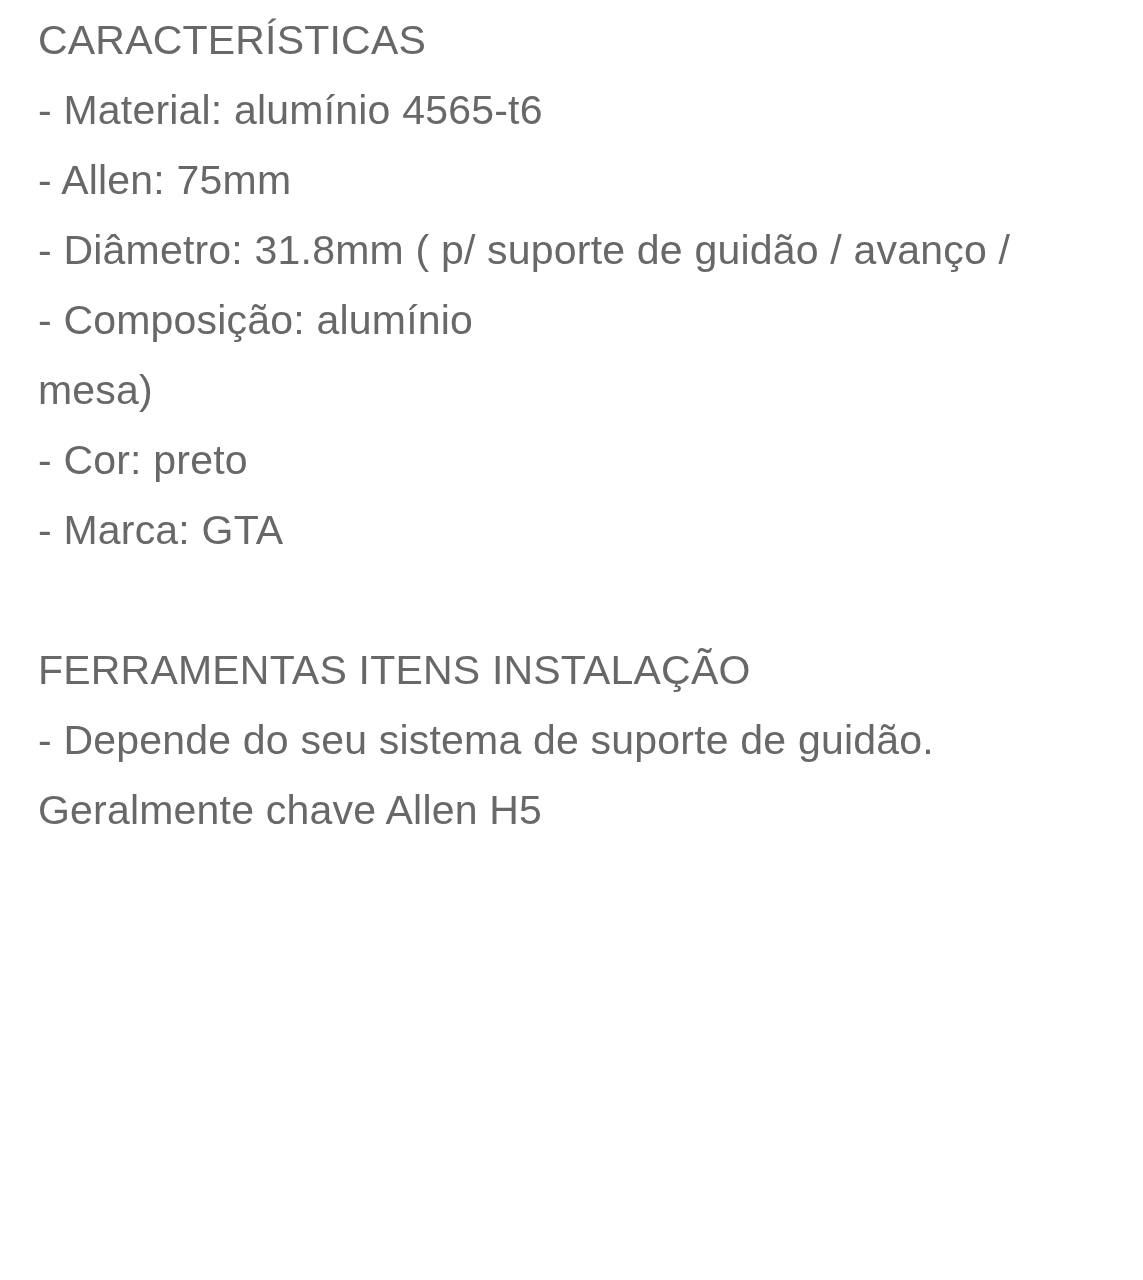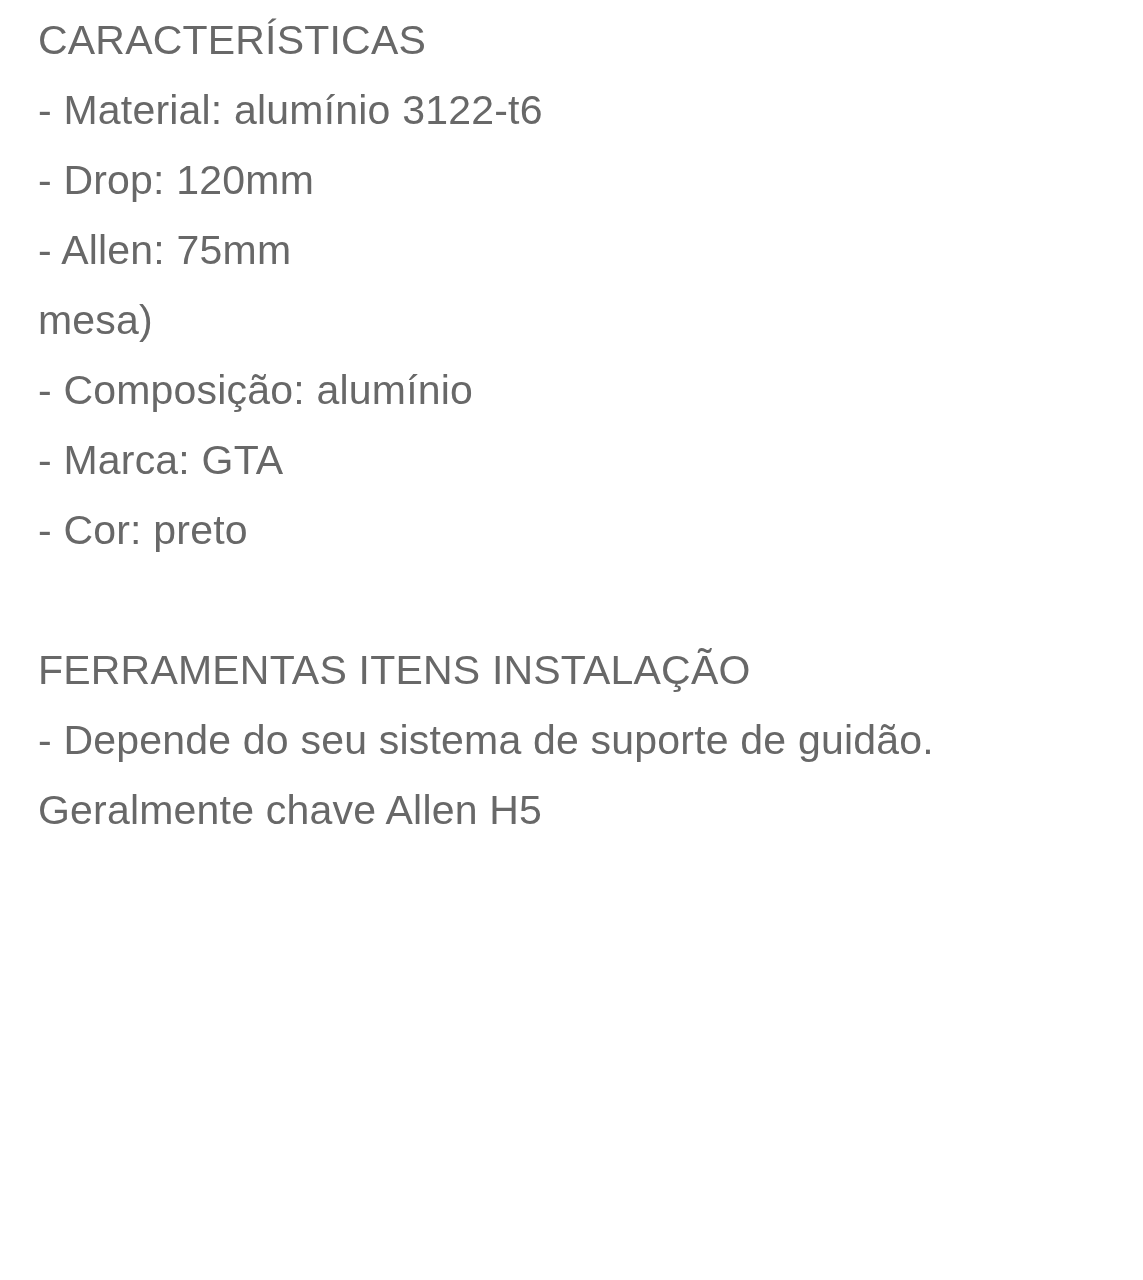--- a/index.html
+++ b/index.html
@@ -31,27 +31,27 @@
     min-height: 70px;
   }
 </style>
 </head>
 <body style="background: rgb(255, 255, 255);">
 
 <main class="description" style="color: rgb(104, 104, 104);">
   <div id="sections-root">
       <section class="section">
         <div class="section-title">CARACTERÍSTICAS</div>
-        <div class="text-line">- Material: alumínio 3122-t6</div>
-        <div class="text-line">- Drop: 120mm</div>
+        <div class="text-line">- Material: alumínio 4565-t6</div>
         <div class="text-line">- Allen: 75mm</div>
+        <div class="text-line">- Diâmetro: 31.8mm ( p/ suporte de guidão / avanço /</div>
+        <div class="text-line">- Composição: alumínio</div>
         <div class="text-line">mesa)</div>
-        <div class="text-line">- Composição: alumínio</div>
+        <div class="text-line">- Cor: preto</div>
         <div class="text-line">- Marca: GTA</div>
-        <div class="text-line">- Cor: preto</div>
       </section>
       <section class="section">
         <div class="section-title">FERRAMENTAS ITENS INSTALAÇÃO</div>
         <div class="text-line">- Depende do seu sistema de suporte de guidão.</div>
         <div class="text-line">Geralmente chave Allen H5</div>
       </section>
     </div>
 </main>
 
 </body></html>

